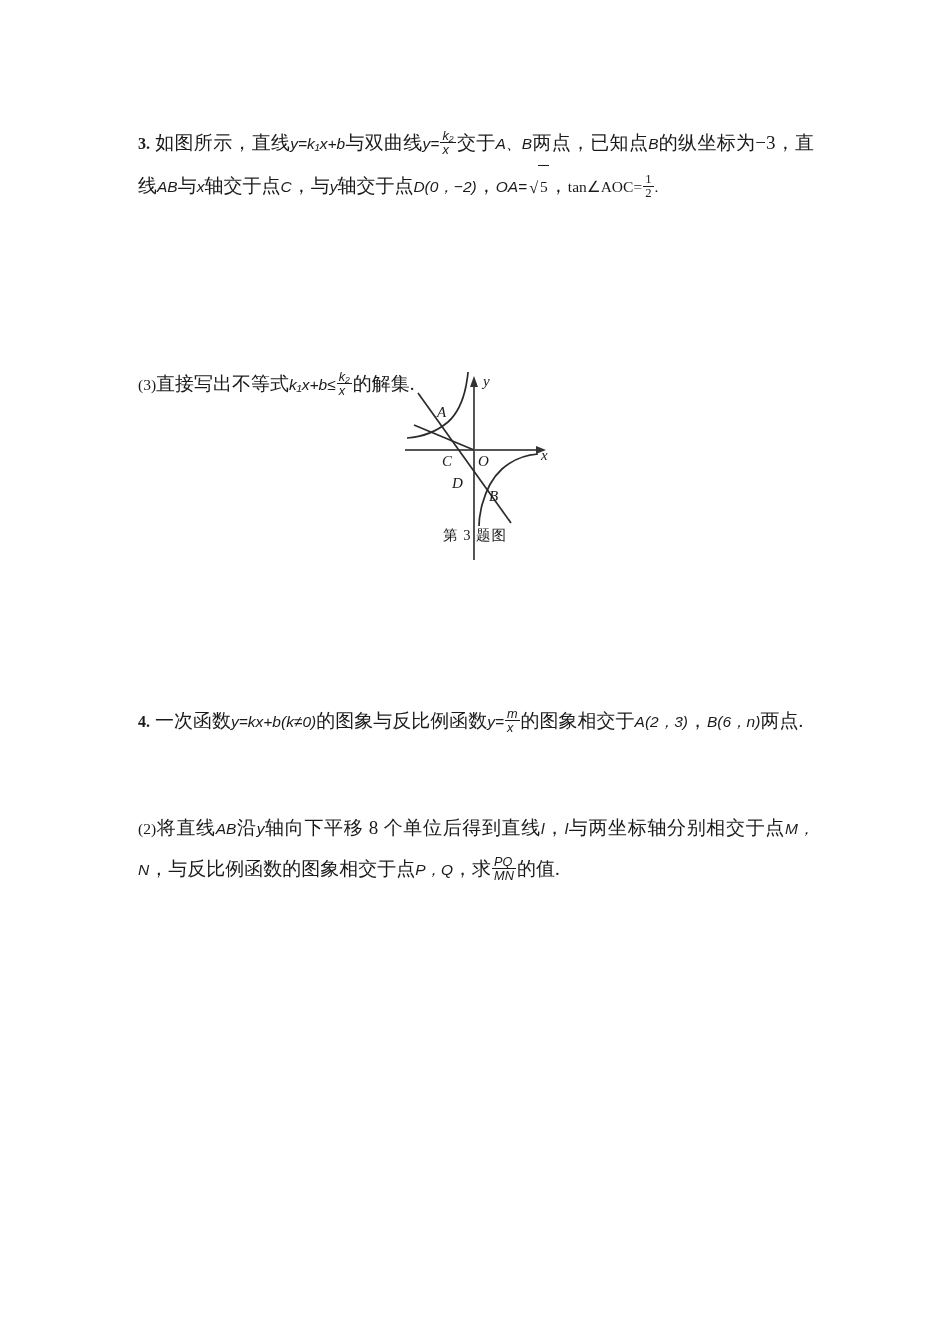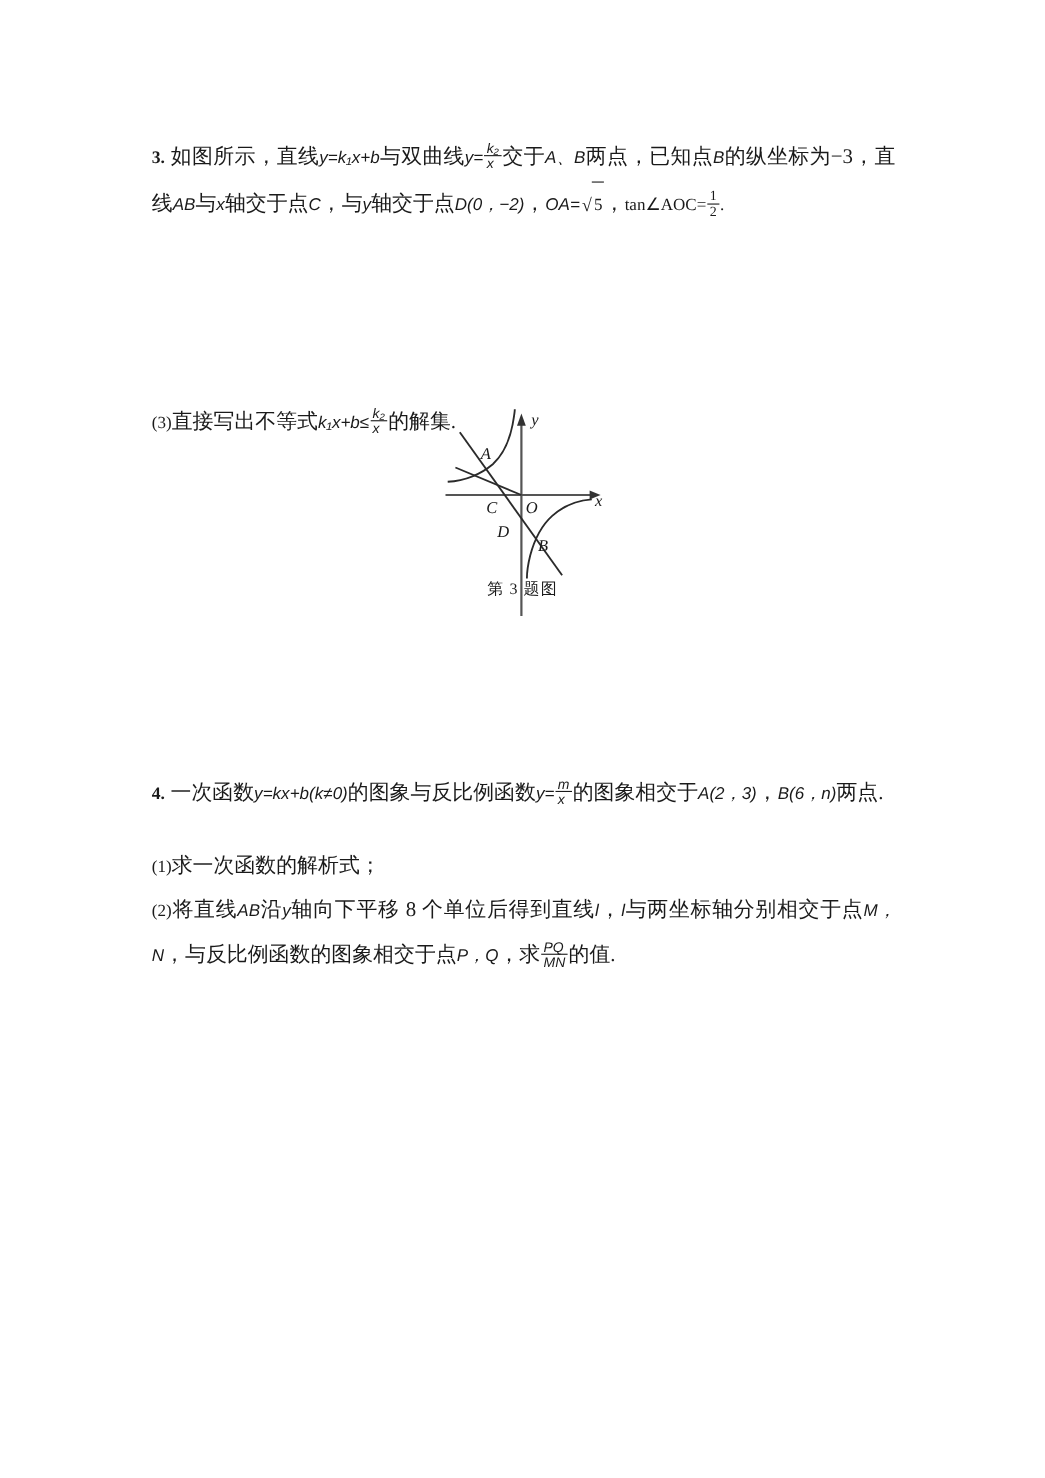--- a/index.html
+++ b/index.html
@@ -151,21 +151,18 @@
       <text x="489" y="133" font-family="Liberation Serif, serif" font-style="italic" font-size="15" fill="#1a1a1a">B</text>
     </svg>
   </div>
 
   <div class="figure-caption cjk">第 3 题图</div>
 
   <div class="block" style="top:701px;">
     <span class="qnum">4.</span><span class="cjk">一次函数</span><span class="mathi">y=kx+b(k≠0)</span><span class="cjk">的图象与反比例函数</span><span class="mathi">y=</span><span class="frac"><span class="num mathi">m</span><span class="den mathi">x</span></span><span class="cjk">的图象相交于</span><span class="mathi">A(2，3)</span><span class="cjk">，</span><span class="mathi">B(6，n)</span><span class="cjk">两点.</span>
   </div>
 
-  <div class="block" style="top:768px;">
-    <span class="mathup">(1)</span><span class="cjk">求一次函数的解析式；</span>
-  </div>
 
   <div class="block" style="top:808px;">
     <span class="mathup">(2)</span><span class="cjk">将直线</span><span class="mathi">AB</span><span class="cjk">沿</span><span class="mathi">y</span><span class="cjk">轴向下平移 8 个单位后得到直线</span><span class="mathi">l</span><span class="cjk">，</span><span class="mathi">l</span><span class="cjk">与两坐标轴分别相交于点</span><span class="mathi">M，N</span><span class="cjk">，与反比例函数的图象相交于点</span><span class="mathi">P，Q</span><span class="cjk">，求</span><span class="frac"><span class="num mathi">PQ</span><span class="den mathi">MN</span></span><span class="cjk">的值.</span>
   </div>
 
 </div>
 
 </body></html>

